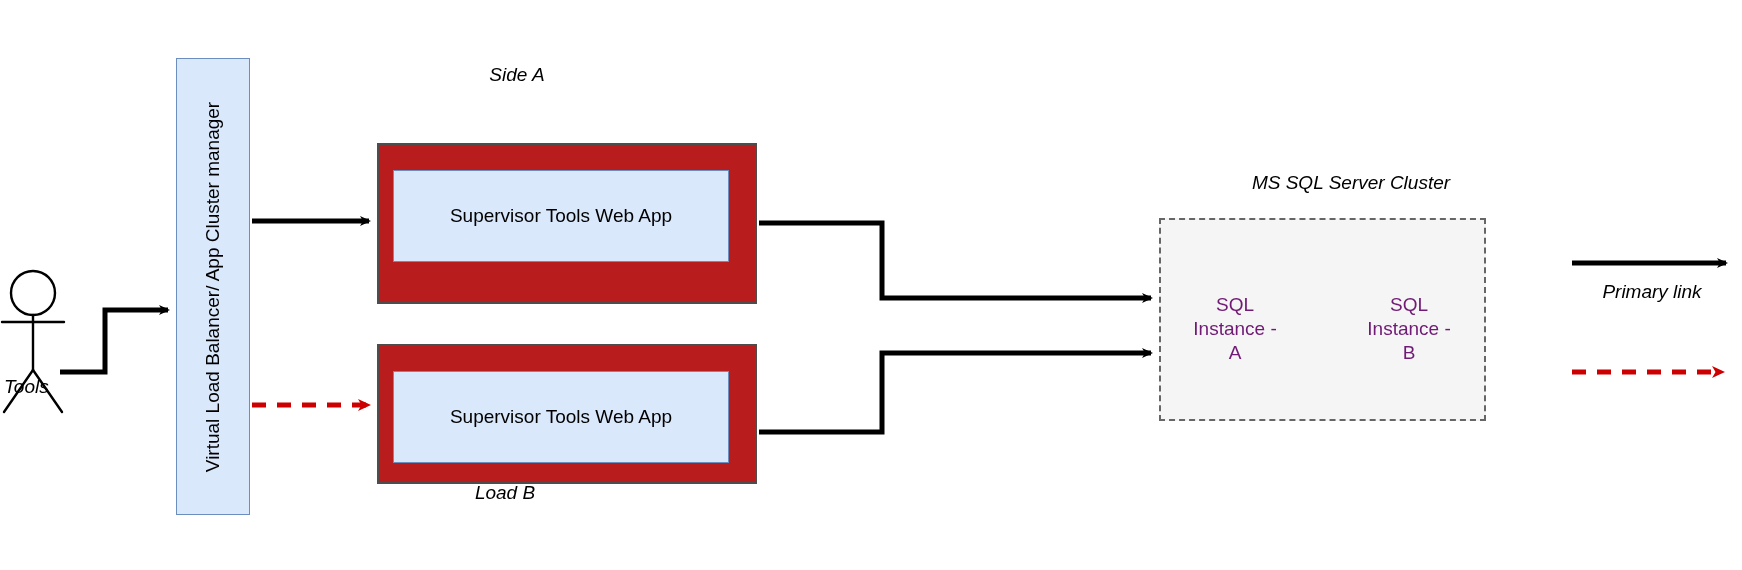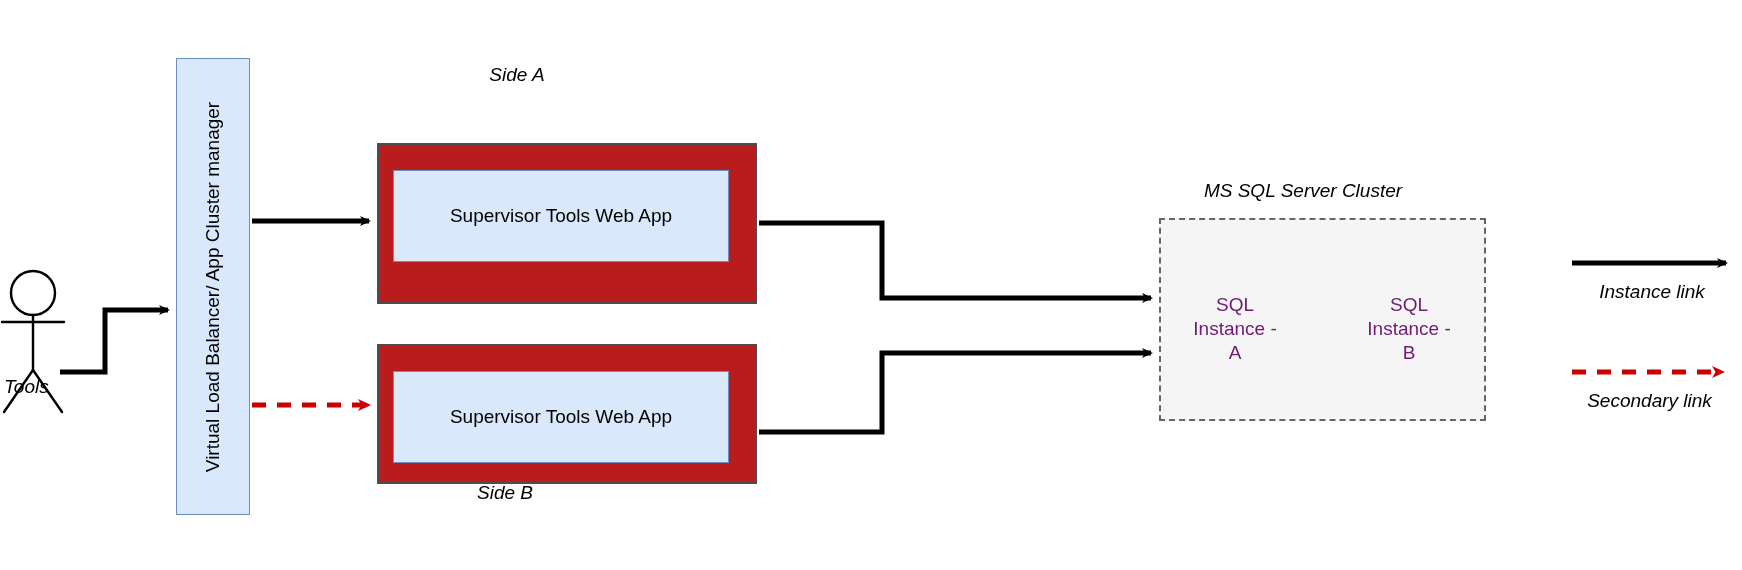--- a/index.html
+++ b/index.html
@@ -162,35 +162,34 @@
       <span>Supervisor Tools Web App</span>
     </div>
   </div>
 
   <div class="host-box" style="left:377px; top:344px; width:380px; height:140px;">
     <div class="app-box" style="left:14px; top:25px; width:336px; height:92px;">
       <span>Supervisor Tools Web App</span>
     </div>
   </div>
 
-  <div class="lbl center-txt" style="left:425px; top:480px; width:160px; top:481px;">Side B</div>
+  <div class="lbl center-txt" style="left:425px; top:480px; width:160px; top:481px;">Load B</div>
 
-  <div class="lbl center-txt" style="left:1140px; top:171px; width:326px;margin-top:8px;">MS SQL Server Cluster</div>
+  <div class="lbl center-txt" style="left:1188px; top:171px; width:326px;">MS SQL Server Cluster</div>
 
   <div class="cluster-box"></div>
 
   <div style="position:absolute; left:1183px; top:293px; width:104px;">
     <div class="cyl-label" style="position:static;">SQL</div>
     <div class="cyl-label" style="position:static;">Instance -</div>
     <div class="cyl-label" style="position:static;">A</div>
   </div>
 
   <div style="position:absolute; left:1357px; top:293px; width:104px;">
     <div class="cyl-label" style="position:static;">SQL</div>
     <div class="cyl-label" style="position:static;">Instance -</div>
     <div class="cyl-label" style="position:static;">B</div>
   </div>
 
-  <div class="lbl center-txt" style="left:1572px; top:280px; width:160px;">Instance link</div>
+  <div class="lbl center-txt" style="left:1572px; top:280px; width:160px;">Primary link</div>
 
-  <div class="lbl center-txt" style="left:1562px; top:389px; width:175px;">Secondary link</div>
 
 </div>
 
 </body></html>

